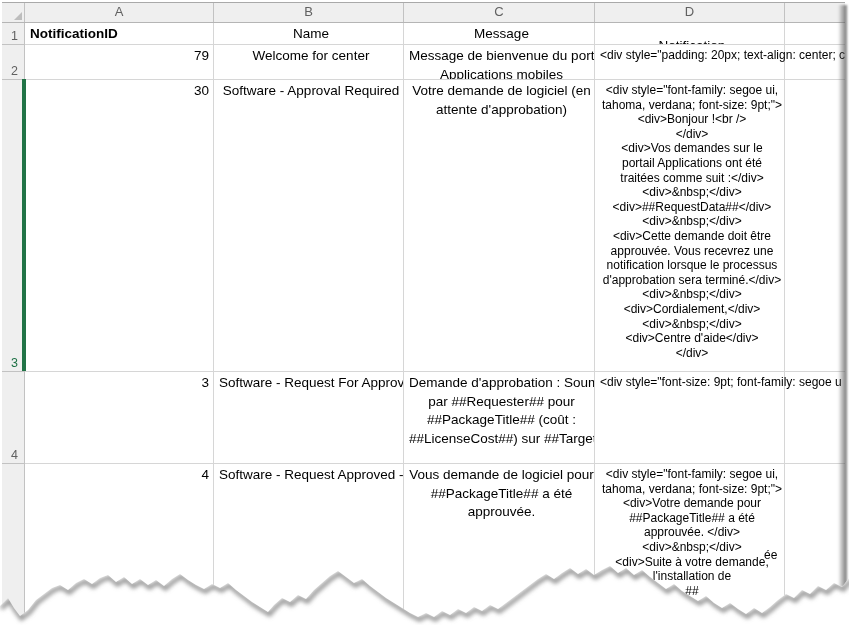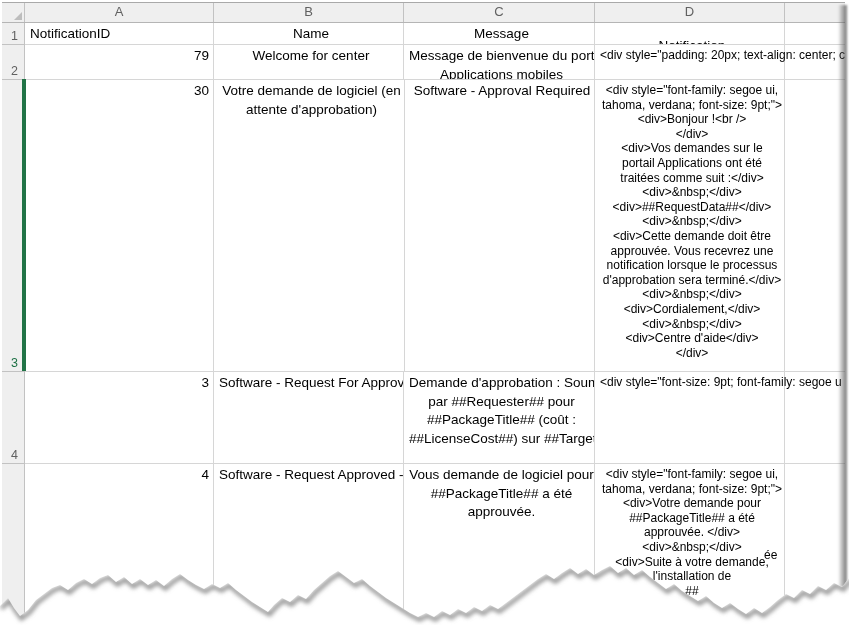--- a/index.html
+++ b/index.html
@@ -20,21 +20,21 @@
   .r1{height:22px}.r2{height:35px}.r3{height:292px}.r4{height:92px}.r5{height:170px}
   .rh{width:23px;box-sizing:border-box;background:#efefef;border-right:1px solid #c2c2c2;
       border-bottom:1px solid #c2c2c2;display:flex;align-items:flex-end;justify-content:flex-end;}
   .rn{font-size:12.5px;color:#616161;padding:0 6px 1px 0;line-height:14px;}
   .r3 .rn{color:#1e7145;}
   .cell{box-sizing:border-box;border-right:1px solid #d6d6d6;border-bottom:1px solid #d6d6d6;
         overflow:hidden;position:relative;background:transparent;}
   .cell.e{border-right:none;}
   .t{display:block;padding:2px 0 0 5px;font-size:13.5px;line-height:18.5px;white-space:pre;text-align:center;}
   .a .t{text-align:right;padding-right:4px;padding-left:12px;}
-  .r1 .a .t{text-align:left;padding-left:5px;}
+  .r1 .a .t{text-align:left;padding-left:5px;font-weight:bold;}
   .d .t{font-size:12px;line-height:14.6px;padding-top:3px;}
   .r1 .d .t{font-size:13.5px;line-height:18.5px;padding-top:14px;}
   .ovf{overflow:visible;}
   .ovf .t{position:relative;z-index:4;}
   
   .selbar{position:absolute;left:22px;top:79px;width:4px;height:292px;background:#217346;z-index:5;}
   
   .frag{position:absolute;left:764px;top:548px;font-size:12px;line-height:14.6px;z-index:9;}
   
   .rshadow{position:absolute;left:838px;top:5px;width:9px;height:582px;z-index:8;
@@ -99,26 +99,26 @@
       <div class="cell e wE"></div>
     </div>
 
     <div class="row r3">
       <div class="rh">
           <span class="rn">3</span>
         </div>
       <div class="cell a wA">
           <span class="t">30</span>
         </div>
+      <div class="cell b wB">
+          <span class="t">Software - Approval Required</span>
+        </div>
       <div class="cell c wC">
           <span class="t">Votre demande de logiciel (en
 attente d'approbation)</span>
-        </div>
-      <div class="cell b wB">
-          <span class="t">Software - Approval Required</span>
         </div>
       <div class="cell d wD">
           <span class="t">&lt;div style="font-family: segoe ui,
 tahoma, verdana; font-size: 9pt;"&gt;
 &lt;div&gt;Bonjour !&lt;br /&gt;
 &lt;/div&gt;
 &lt;div&gt;Vos demandes sur le
 portail Applications ont été
 traitées comme suit :&lt;/div&gt;
 &lt;div&gt;&amp;nbsp;&lt;/div&gt;

